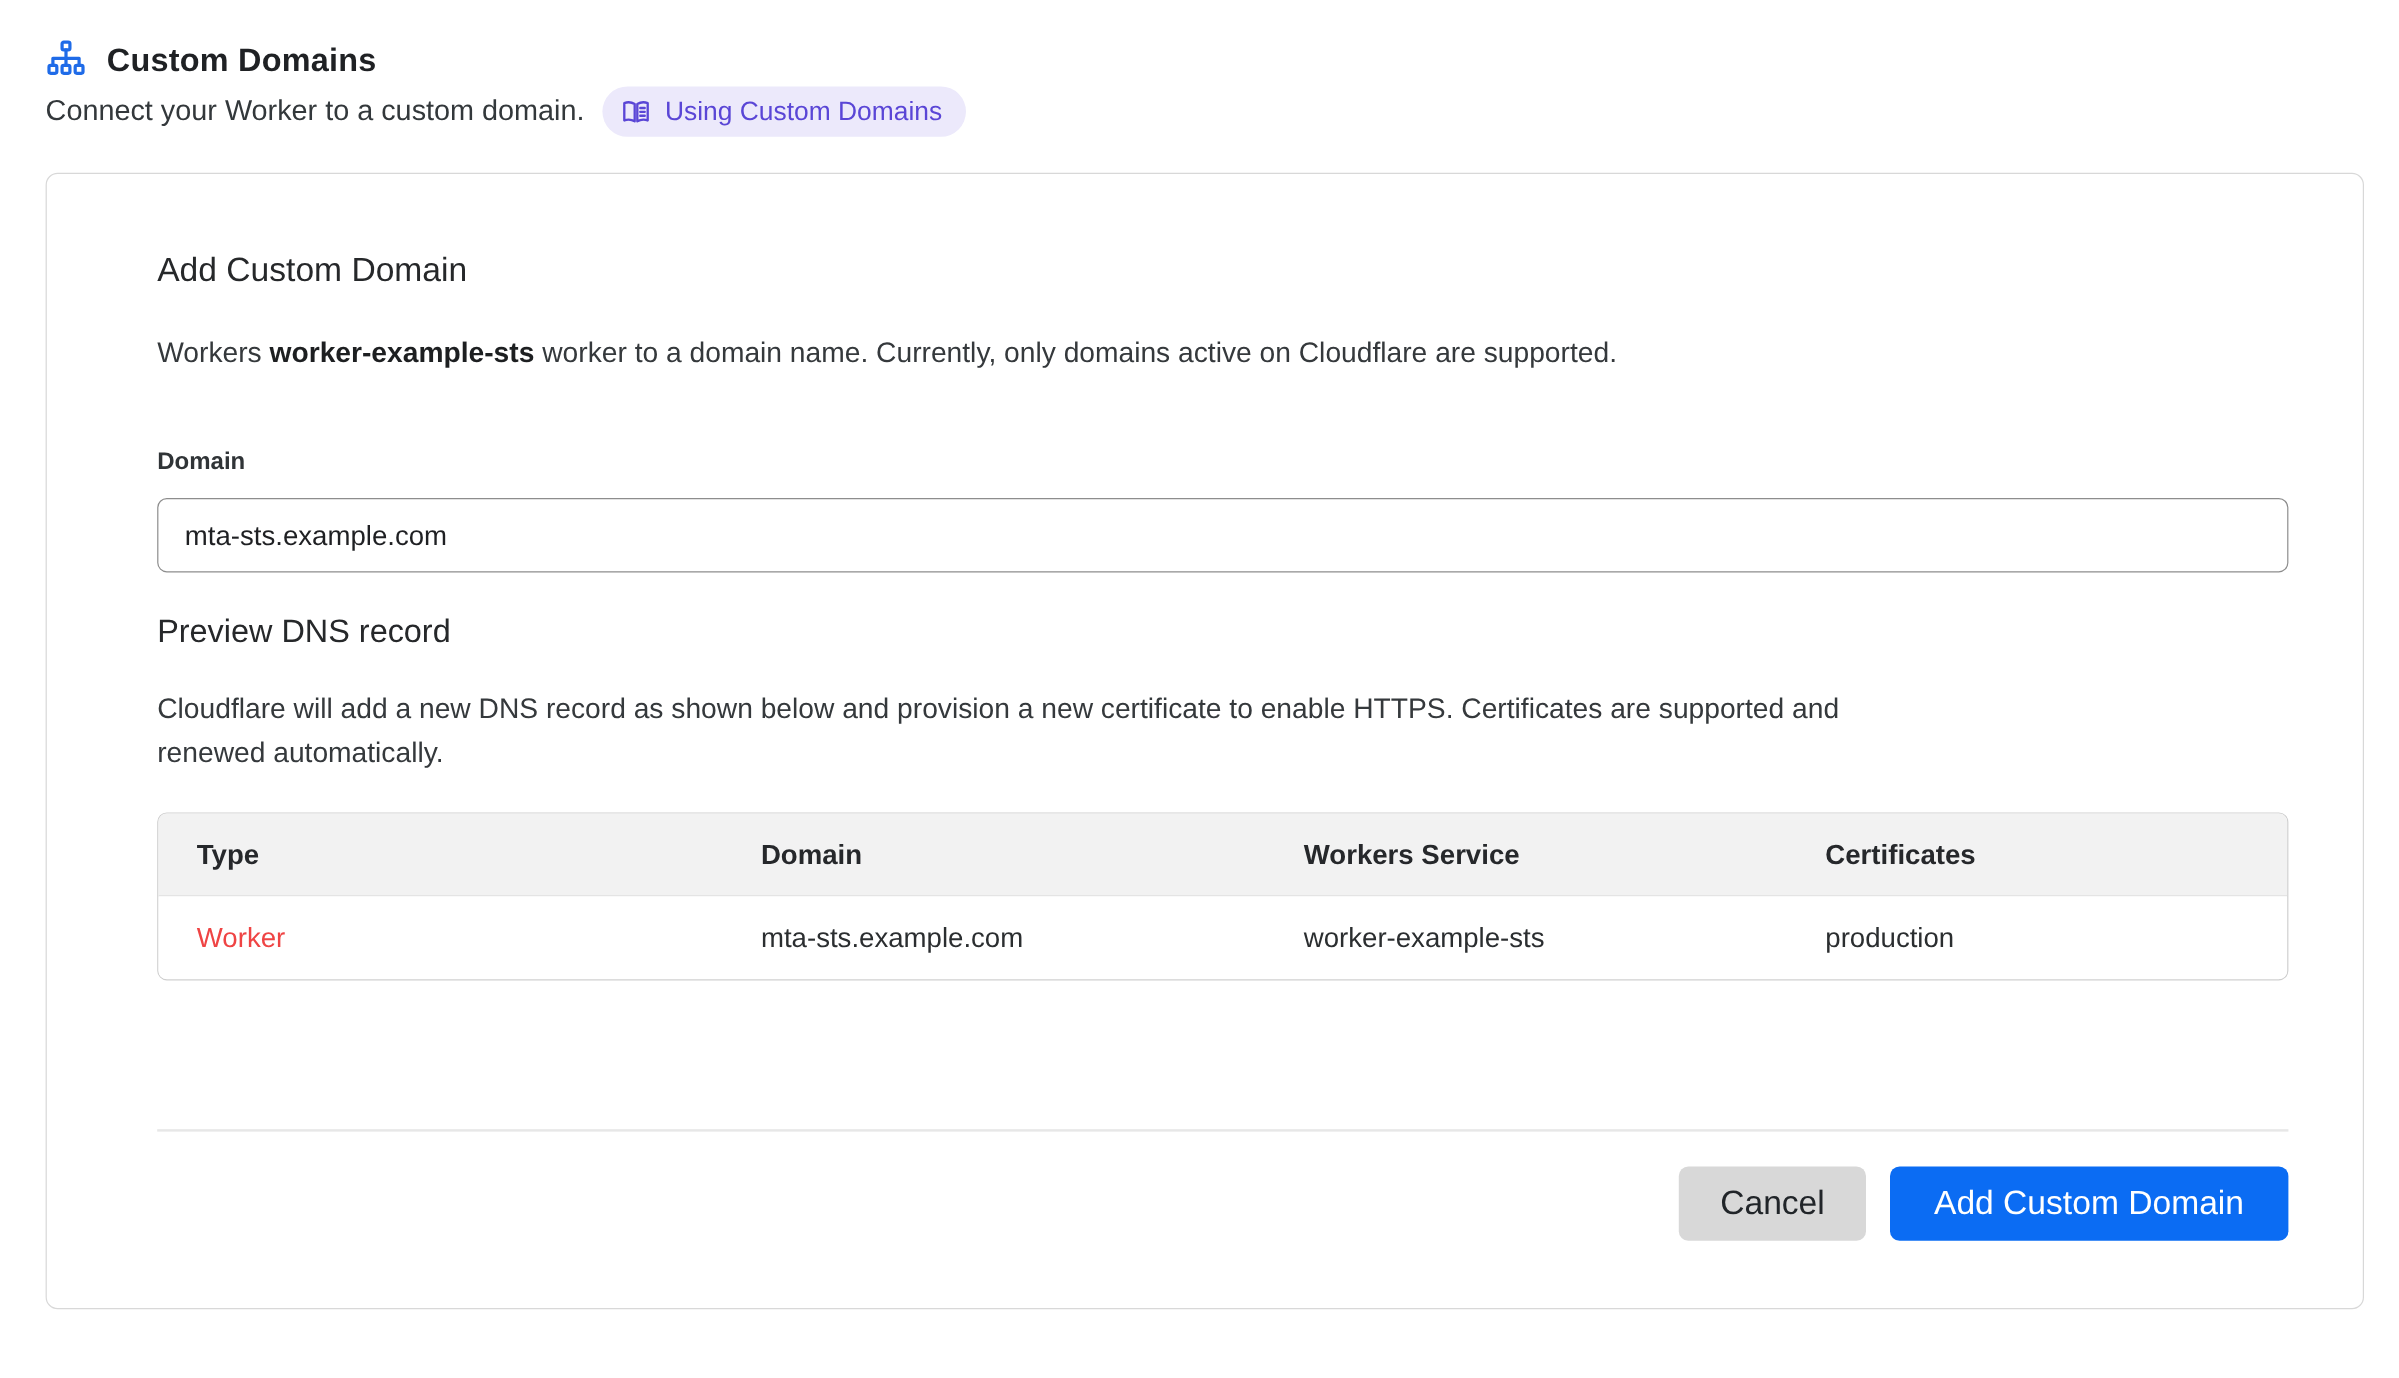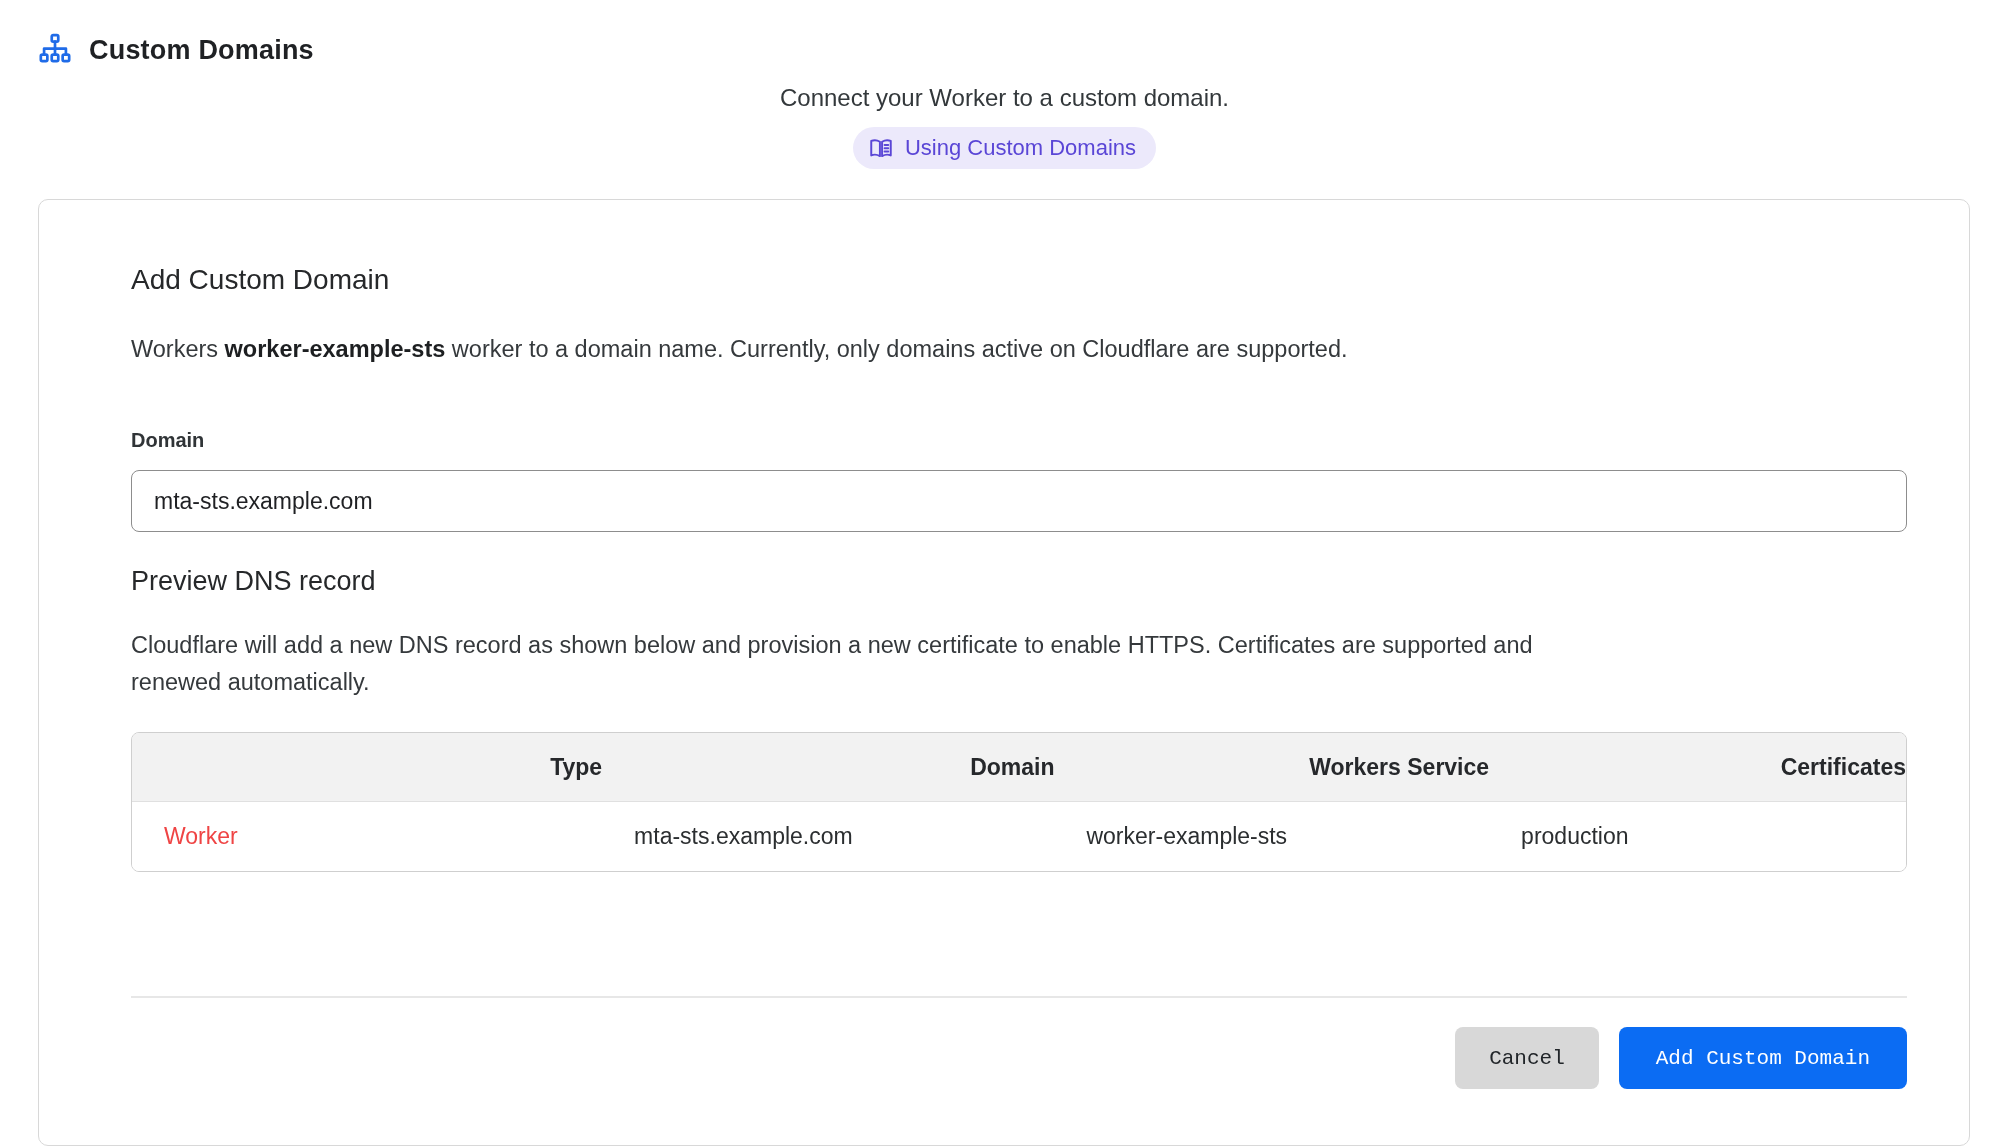--- a/index.html
+++ b/index.html
@@ -18,21 +18,21 @@
     color:#26282A;
     overflow:hidden;
   }
   .page{padding:33px 28px 0 38px;}
 
   
   .title-row{display:flex;align-items:center;gap:17px;}
   .title-icon{width:34px;height:34px;flex:0 0 auto;display:block;}
   .page-title{font-size:27px;font-weight:700;color:#1F2124;letter-spacing:.2px;}
 
-  .subtitle-row{display:flex;align-items:center;margin-top:17px;gap:15px;flex-direction:column;}
+  .subtitle-row{display:flex;align-items:center;margin-top:5px;gap:15px;}
   .page-subtitle{font-size:24px;color:#33383B;}
   .docs-badge{
     display:inline-flex;align-items:center;gap:11px;
     background:var(--badge-bg);
     border-radius:22px;
     padding:8px 20px 8px 15px;
     cursor:pointer;border:none;
   }
   .docs-badge .label{font-size:22px;color:var(--link-purple);}
   .book-icon{width:26px;height:26px;display:block;}
@@ -70,37 +70,37 @@
 
   
   .dns-table{
     margin-top:31px;
     width:100%;
     border:1px solid #CFCFCF;
     border-radius:8px;
     overflow:hidden;
   }
   .tr{display:flex;align-items:center;height:69px;}
-  .tr.head{background:var(--table-header-bg);border-bottom:1px solid #E0E0E0;text-align:right;}
+  .tr.head{background:var(--table-header-bg);border-bottom:1px solid #E0E0E0;}
   .tr.body{background:#fff;}
   .td{padding-left:32px;font-size:23px;}
   .td.c1{width:26.5%;}
   .td.c2{width:25.5%;}
   .td.c3{width:24.5%;}
   .td.c4{width:23.5%;}
   .tr.head .td{font-weight:600;color:#26282B;}
   .tr.body .td{color:#2B2E30;}
   .tr.body .td.c1{font-weight:400;color:#ef4444;}
 
   
   .footer-divider{margin-top:124px;height:2px;background:#E7E7E7;border:none;width:100%;}
   .actions{display:flex;justify-content:flex-end;align-items:center;gap:20px;margin-top:29px;}
   .btn{
     height:62px;border:none;border-radius:8px;
-    font-size:21px;font-family:Liberation Mono, monospace;
+    font-size:28px;font-family:Liberation Sans, sans-serif;
     cursor:pointer;display:inline-flex;align-items:center;justify-content:center;
   }
   .btn-cancel{background:#D8D8D8;color:#212529;padding:0 34px;}
   .btn-primary{background:var(--accent-blue);color:#ffffff;padding:0 37px;}
 </style>
 </head>
 <body>
 
 <div class="page">
 

